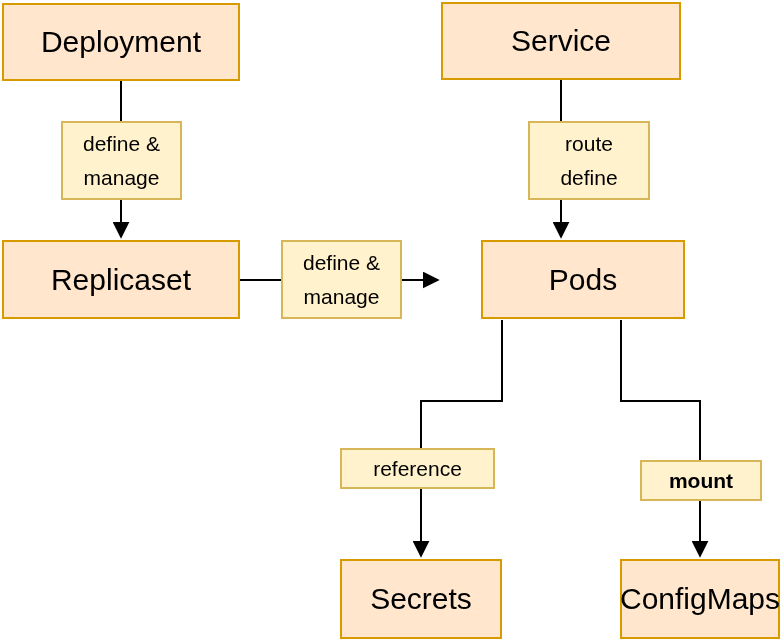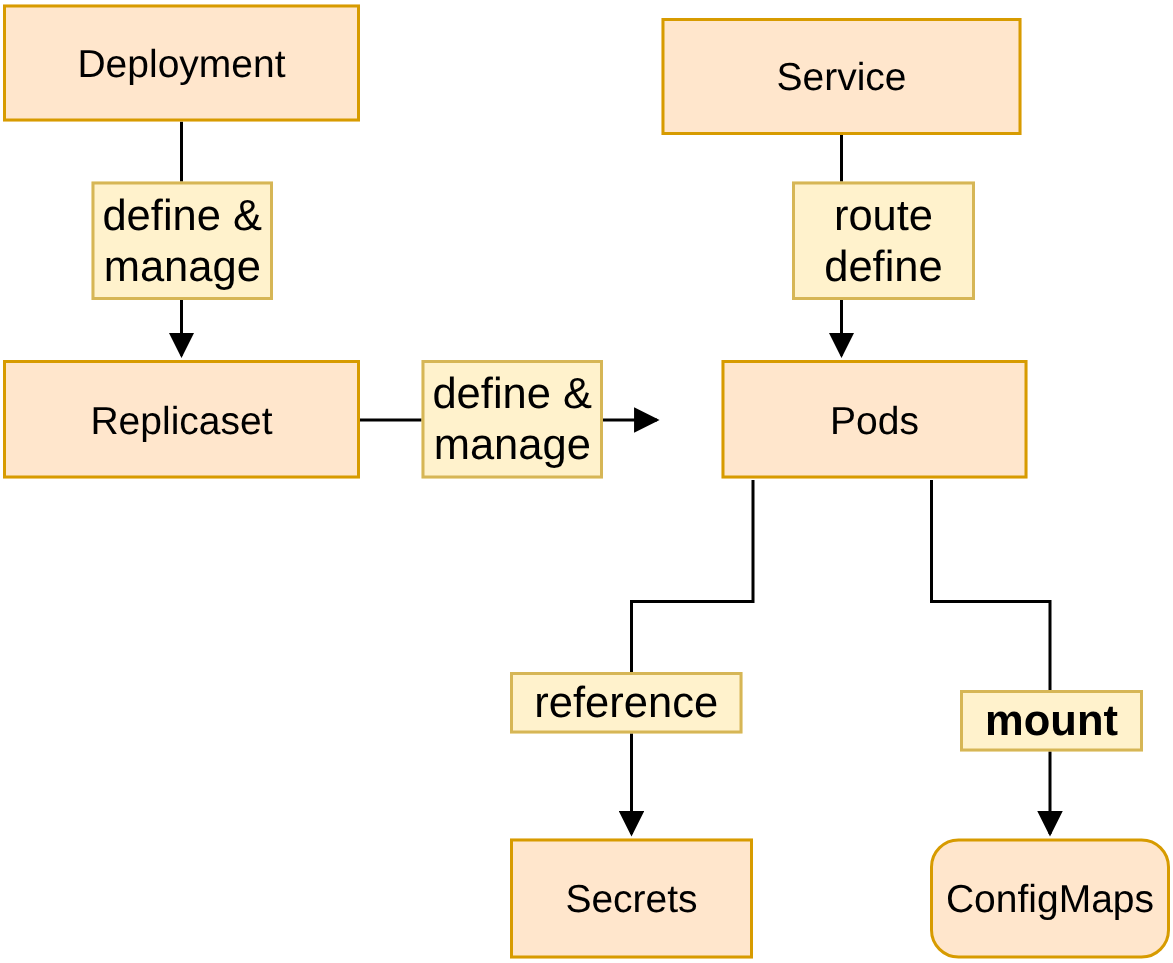--- a/index.html
+++ b/index.html
@@ -35,35 +35,35 @@
   }
   .node {
     position: absolute;
     box-sizing: border-box;
     background: var(--node-fill, #FFE6CC);
     border: 2px solid var(--node-stroke, #D79B00);
     display: flex;
     align-items: center;
     justify-content: center;
     text-align: center;
-    font-size: 26px;
+    font-size: 30px;
     line-height: 34px;
     white-space: nowrap;
   }
   .edge-label {
     position: absolute;
     box-sizing: border-box;
     background: var(--label-fill, #FFF2CC);
     border: 2px solid var(--label-stroke, #D6B656);
     display: flex;
     flex-direction: column;
     align-items: center;
     justify-content: center;
     text-align: center;
-    font-size: 29px;
+    font-size: 21px;
     line-height: 34px;
     white-space: nowrap;
   }
   .edge-label .line {
     display: block;
   }
 </style>
 </head>
 <body>
 
@@ -77,29 +77,29 @@
     </defs>
     <path class="edge" d="M 121 81 L 121 237" marker-end="url(#arrowhead)"></path>
     <path class="edge" d="M 561 80 L 561 237" marker-end="url(#arrowhead)"></path>
     <path class="edge" d="M 240 280 L 438 280" marker-end="url(#arrowhead)"></path>
     <path class="edge" d="M 502 320 L 502 401 L 421 401 L 421 556" marker-end="url(#arrowhead)"></path>
     <path class="edge" d="M 621 320 L 621 401 L 700 401 L 700 556" marker-end="url(#arrowhead)"></path>
   </svg>
 
   <div class="node" style="left:2px; top:3px; width:238px; height:78px;">Deployment</div>
 
-  <div class="node" style="left:441px; top:12px; width:240px; height:78px;">Service</div>
+  <div class="node" style="left:441px; top:2px; width:240px; height:78px;">Service</div>
 
   <div class="node" style="left:2px; top:240px; width:238px; height:79px;">Replicaset</div>
 
   <div class="node" style="left:441px; top:240px; width:204px; height:79px;margin-left:40px;">Pods</div>
 
   <div class="node" style="left:340px; top:559px; width:162px; height:80px;">Secrets</div>
 
-  <div class="node" style="left:620px; top:559px; width:160px; height:80px;border-radius:19px;">ConfigMaps</div>
+  <div class="node" style="left:620px; top:559px; width:160px; height:80px;">ConfigMaps</div>
 
   <div class="edge-label" style="left:61px; top:121px; width:121px; height:79px;">
     <span class="line">define &amp;</span>
     <span class="line">manage</span>
   </div>
 
   <div class="edge-label" style="left:528px; top:121px; width:122px; height:79px;">
     <span class="line">route</span>
     <span class="line">define</span>
   </div>

